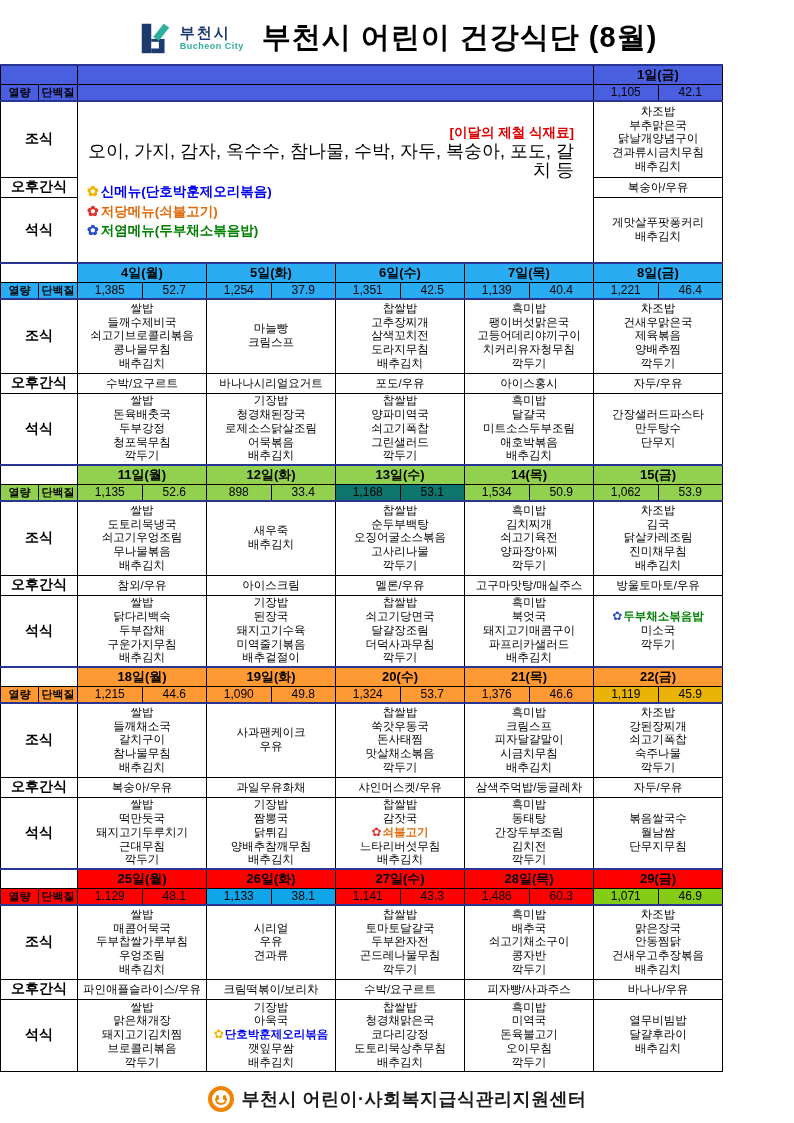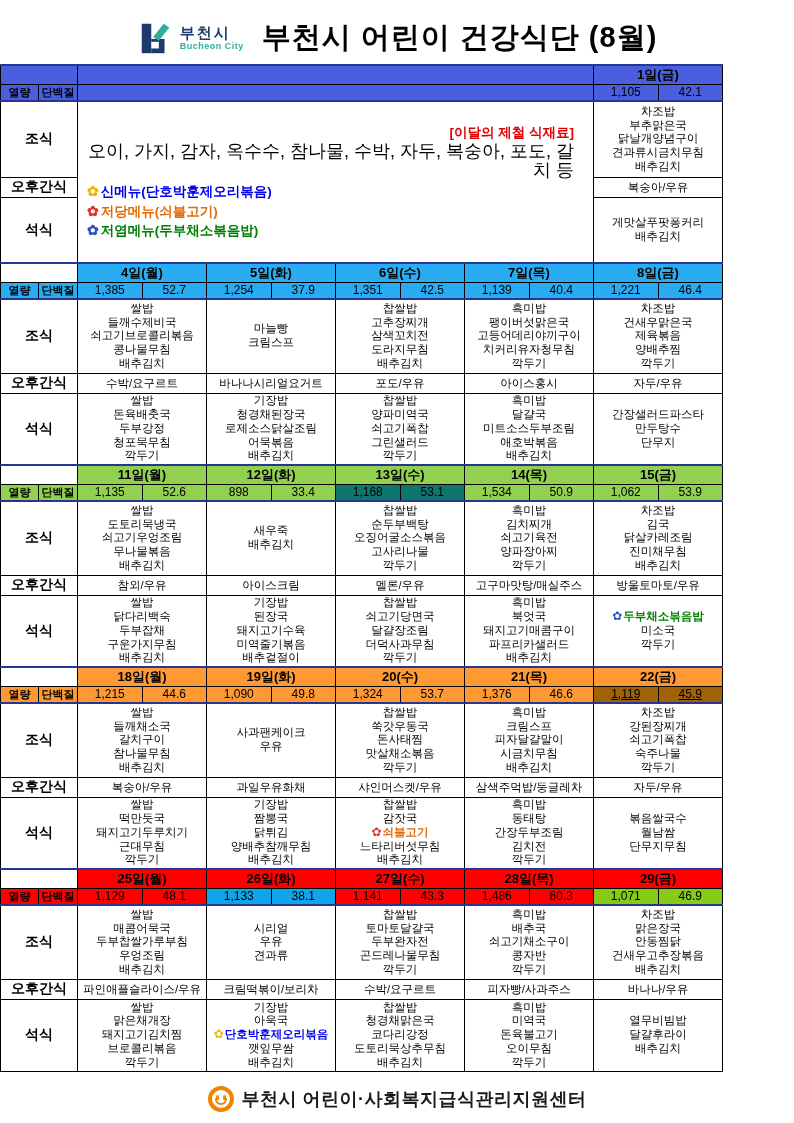--- a/index.html
+++ b/index.html
@@ -405,21 +405,21 @@
               <span>1,324</span>
               <span>53.7</span>
             </div>
           </td>
           <td class="thick-bottom" style="background: rgb(255, 153, 51);">
             <div class="nv">
               <span>1,376</span>
               <span>46.6</span>
             </div>
           </td>
-          <td class="thick-bottom" style="background: #a16207; text-decoration: underline;">
+          <td class="thick-bottom" style="background: #eab308;">
             <div class="nv">
               <span>1,119</span>
               <span>45.9</span>
             </div>
           </td>
         </tr>
         <tr style="height: 74px;">
           <td class="rowlabel" colspan="2">조식</td>
           <td class="menu-cell">
             <div class="mline">쌀밥</div>

